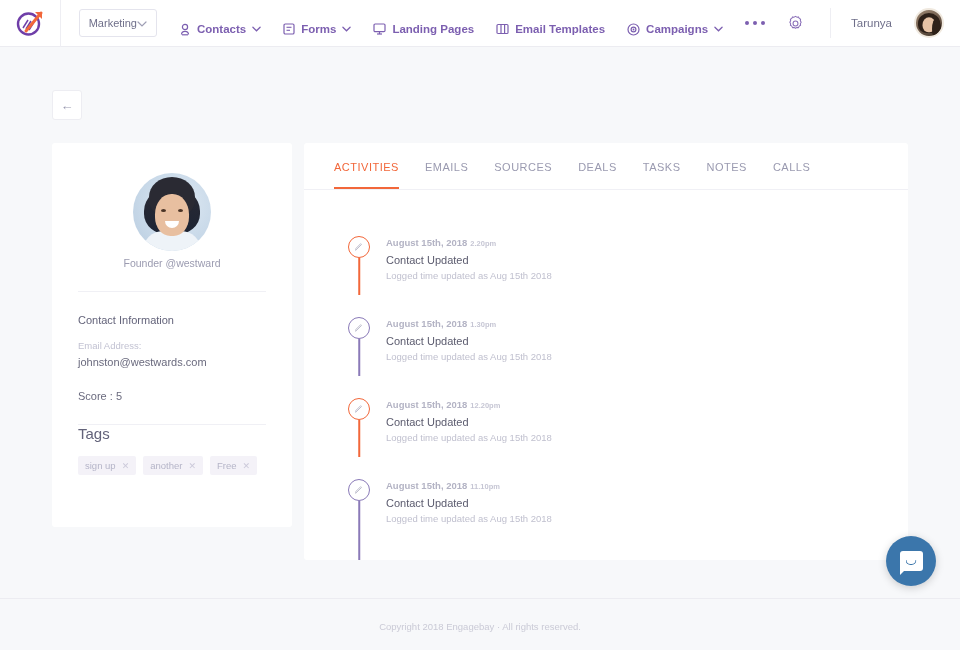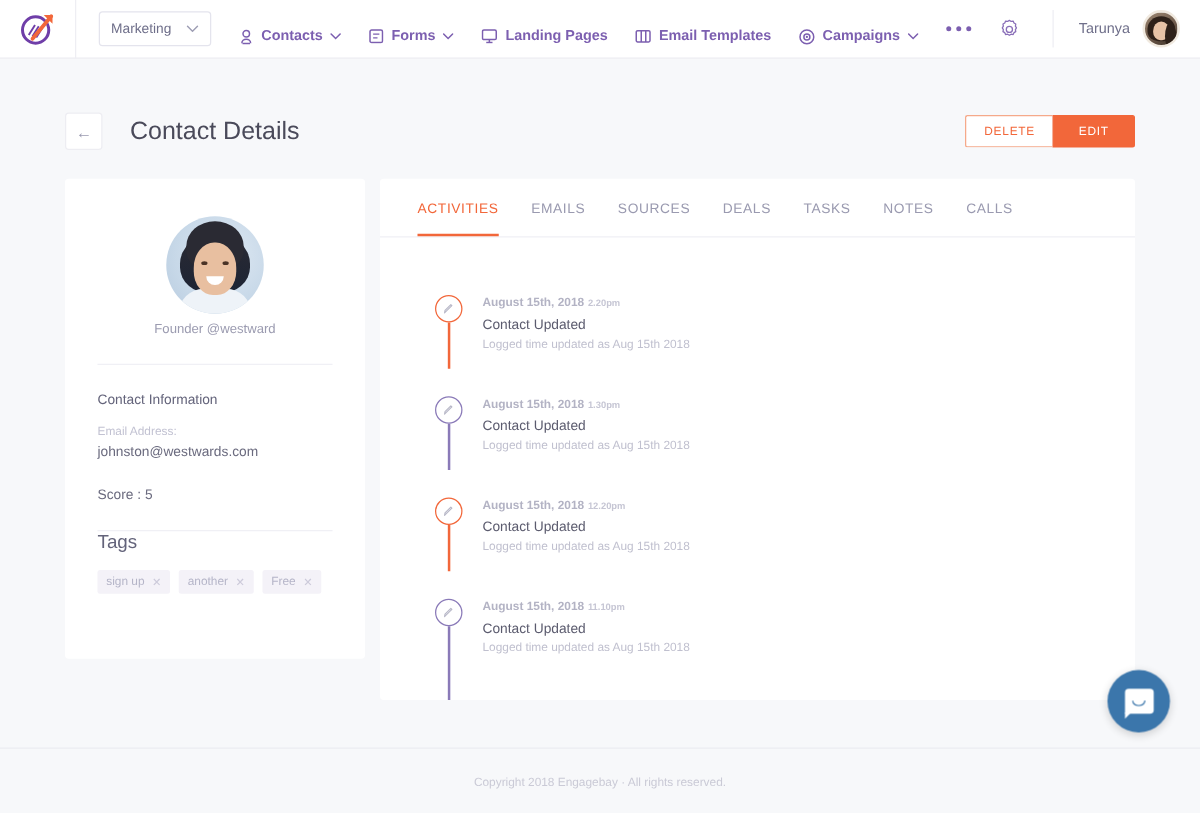--- a/index.html
+++ b/index.html
@@ -59,21 +59,21 @@
   .nav-item .nicon { display:flex; align-items:center; }
   .nav-item .caret { font-size: 9px; }
   .dots { display:flex; gap:4px; cursor:pointer; margin-right: 22px;}
   .dots i { width:4px; height:4px; border-radius:50%; background:#7c5fb0; display:block;}
   .topbar-right {
     margin-left: auto;
     display: flex; align-items: center;
   }
   .gear { cursor:pointer; display:flex; align-items:center; margin-right: 26px; }
   .vsep { width:1px; height:30px; background:#eeeef3; margin-right:20px; }
-  .username { font-size: 11.5px; color:#6f6f8a; margin-right:10px; }
+  .username { font-size: 11.5px; color:#6f6f8a; margin-right:22px; }
   .avatar-sm {
     width: 30px; height: 30px; border-radius: 50%;
     overflow:hidden; position:relative;
     background: linear-gradient(150deg,#9e8873 0%,#6e5a4b 55%,#3c3127 100%);
     border: 2px solid #f0e9df;
   }
   .avatar-sm .face {
     position:absolute; left:50%; top:52%;
     transform: translate(-50%,-45%);
     width: 13px; height:15px; border-radius:50% 50% 45% 45%;
@@ -405,25 +405,20 @@
     </div>
   </div>
 </div>
 
 <div class="page-wrap">
 
   <div class="page-head">
     <div class="back-btn">
       <span>←</span>
     </div>
-    <div class="page-title">Contact Details</div>
-    <div class="head-actions">
-      <div class="btn btn-delete">DELETE</div>
-      <div class="btn btn-edit">EDIT</div>
-    </div>
   </div>
 
   <div class="content">
 
     <div class="card left-card">
       <div class="avatar-lg">
         <div class="f-hair-r"></div>
         <div class="f-hair"></div>
         <div class="f-body"></div>
         <div class="f-face"></div>

